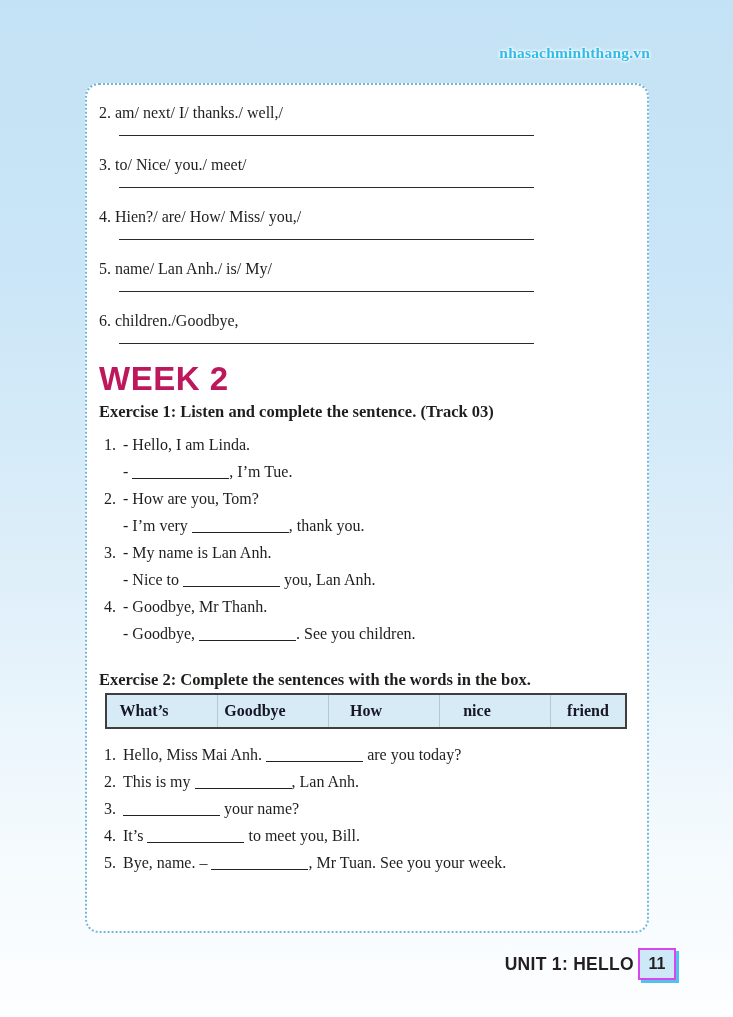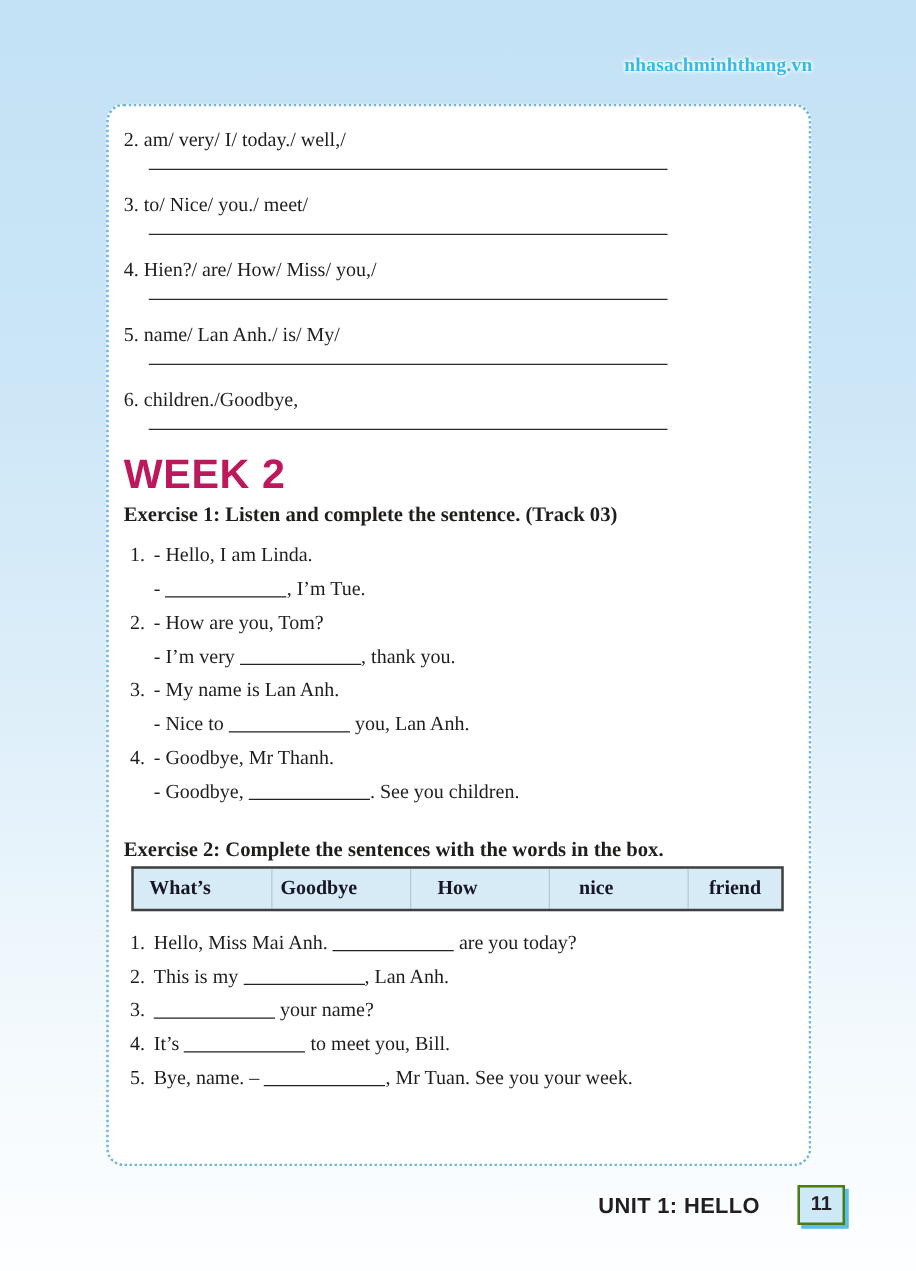--- a/index.html
+++ b/index.html
@@ -51,43 +51,43 @@
     flex:1;text-align:center;font-weight:bold;font-size:16px;color:#161625;
   }
   .word-box .cell + .cell{border-left:1px solid rgba(110,120,130,.30);height:100%;line-height:32px;}
   .word-box .cell:first-child{line-height:32px;height:100%;}
   
   .ex2-list{margin-top:12px;}
   .e2-line{position:relative;padding-left:24px;height:27px;line-height:27px;font-size:16px;white-space:nowrap;}
   
   .footer{
     position:absolute;top:946px;right:57px;height:36px;
-    display:flex;align-items:center;gap:30px;
+    display:flex;align-items:center;gap:4px;
   }
   .unit{
     font-family:"Liberation Sans",sans-serif;font-weight:bold;
     font-size:17.5px;color:#231f20;letter-spacing:.3px;
   }
   .pagenum{
     display:flex;align-items:center;justify-content:center;
     width:38px;height:32px;box-sizing:border-box;
-    background:#cde8f7;border:2px solid #4d7c0f;
+    background:#cde8f7;border:2px solid #d946ef;
     box-shadow:3px 3px 0 #54c0ed;
     font-family:"Liberation Sans",sans-serif;font-weight:bold;font-size:16px;color:#231f20;
   }
 </style>
 </head>
 <body>
 
 <div class="watermark">nhasachminhthang.vn</div>
 
 <div class="card">
   <section id="unscramble">
       <div class="u-item">
-        <div class="u-text"><span>2.</span> <span>am/ very/ I/ today./ well,/</span></div>
+        <div class="u-text"><span>2.</span> <span>am/ next/ I/ thanks./ well,/</span></div>
         <div class="u-line"></div>
       </div>
       <div class="u-item">
         <div class="u-text"><span>3.</span> <span>to/ Nice/ you./ meet/</span></div>
         <div class="u-line"></div>
       </div>
       <div class="u-item">
         <div class="u-text"><span>4.</span> <span>Hien?/ are/ How/ Miss/ you,/</span></div>
         <div class="u-line"></div>
       </div>

